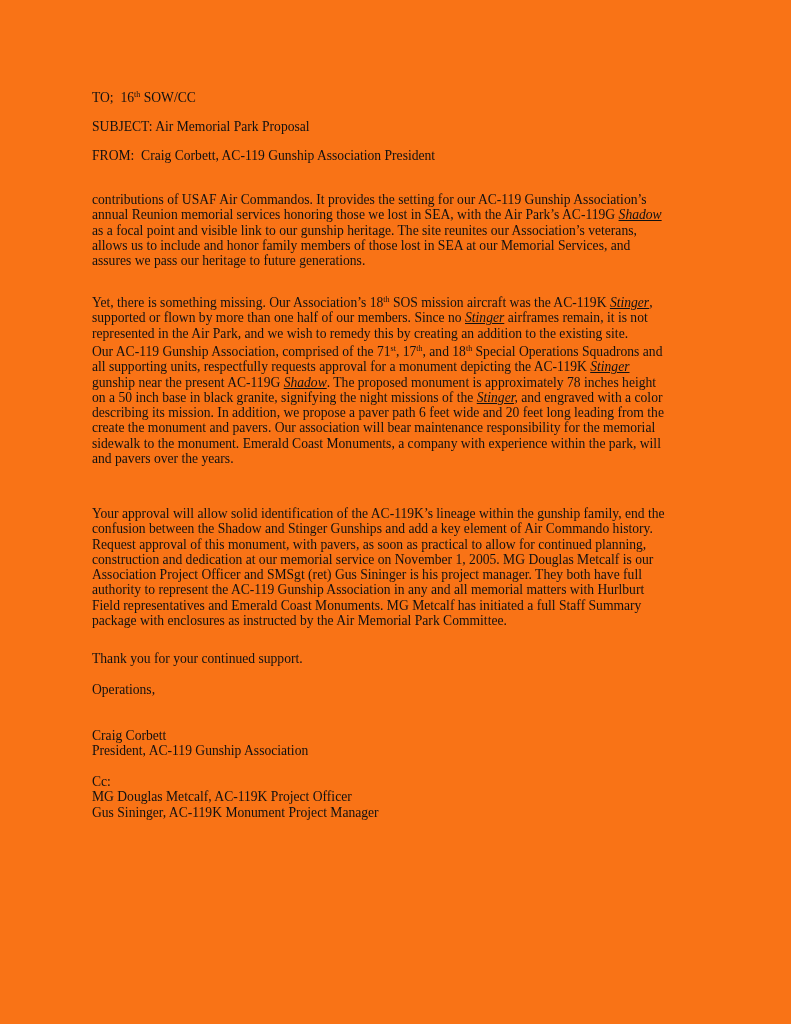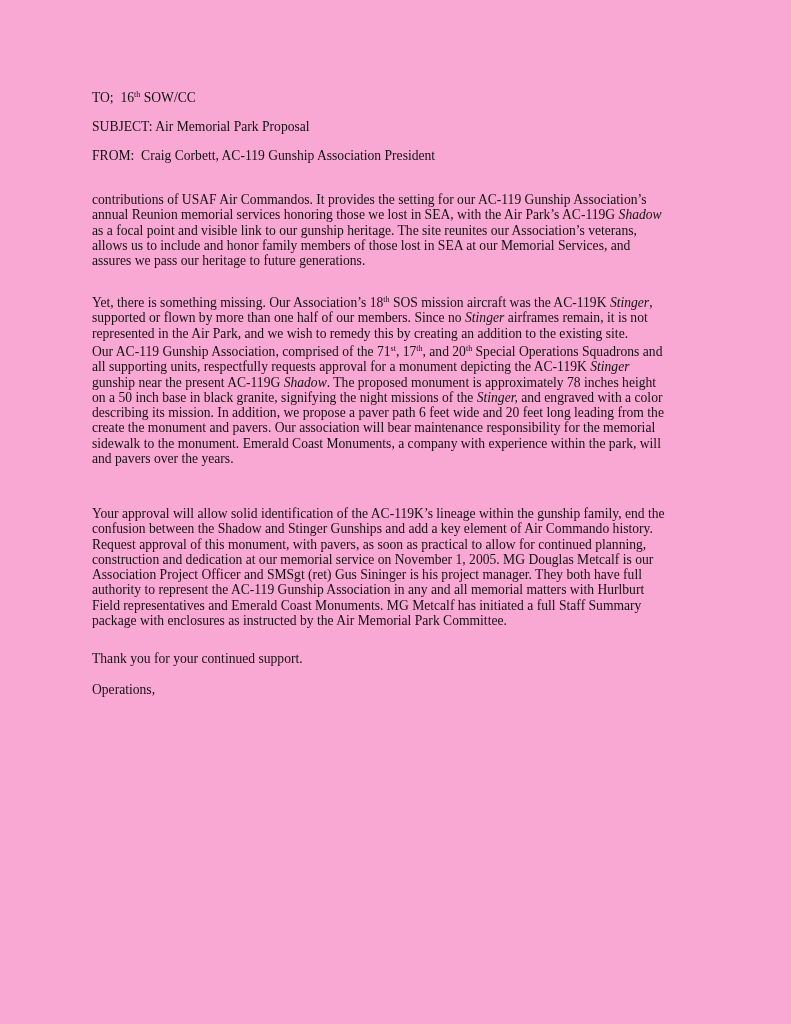--- a/index.html
+++ b/index.html
@@ -1,26 +1,26 @@
 <!DOCTYPE html>
 <html><head>
   <meta charset="utf-8">
   <style>
     html, body { margin: 0; padding: 0; background: #ffffff; }
     body { width: 791px; height: 1024px; position: relative; overflow: hidden; }
     .page {
-      position: absolute; left: 0; top: 0; width: 791px; height: 1024px; background: #f9a8d4;
+      position: absolute; left: 0; top: 0; width: 791px; height: 1024px; background: #f97316;
       font-family: "Liberation Serif", "DejaVu Serif", serif;
       color: #111; font-size: 13.6px;
     }
     .line { position: absolute; left: 92px; white-space: nowrap; line-height: 15.3px; }
     .para { position: absolute; left: 92px; width: 612px; line-height: 15.3px; }
     .para .l { display: block; white-space: nowrap; }
     sup { font-size: 8px; vertical-align: 5px; line-height: 0; }
-    i { font-style: italic; }
+    i { font-style: italic; text-decoration: underline; }
   </style>
 </head>
 <body>
 
 <div class="page">
 
   <div class="line" style="top:90px">
     <span>TO;</span>&nbsp; <span>16</span><sup>th</sup><span> SOW/CC</span>
   </div>
 
@@ -40,21 +40,21 @@
     <span class="l">assures we pass our heritage to future generations.</span>
   </div>
 
   <div class="para" style="top:295px">
     <span class="l"><span>Yet, there is something missing.  Our Association’s 18</span><sup>th</sup><span> SOS  mission aircraft was the AC-119K </span><i>Stinger</i><span>,</span></span>
     <span class="l"><span>supported or flown by more than one half of our members.  Since no </span><i>Stinger</i><span> airframes remain, it is not</span></span>
     <span class="l">represented in the Air Park, and we wish to remedy this by creating an addition to the existing site.</span>
   </div>
 
   <div class="para" style="top:344px">
-    <span class="l"><span>Our AC-119 Gunship Association, comprised of the 71</span><sup>st</sup><span>, 17</span><sup>th</sup><span>, and 20</span><sup>th</sup><span> Special Operations Squadrons and</span></span>
+    <span class="l"><span>Our AC-119 Gunship Association, comprised of the 71</span><sup>st</sup><span>, 17</span><sup>th</sup><span>, and 18</span><sup>th</sup><span> Special Operations Squadrons and</span></span>
     <span class="l"><span>all supporting units, respectfully requests approval for a monument depicting the AC-119K </span><i>Stinger</i></span>
     <span class="l"><span>gunship near the present AC-119G </span><i>Shadow</i><span>.  The proposed monument is approximately 78 inches height</span></span>
     <span class="l"><span>on a 50 inch base in black granite, signifying the night missions of the </span><i>Stinger,</i><span> and engraved with a color</span></span>
     <span class="l">describing its mission.  In addition, we propose a paver path 6 feet wide and 20 feet long leading from the</span>
     <span class="l">create the  monument and pavers.  Our association will bear maintenance responsibility for the memorial</span>
     <span class="l">sidewalk to the monument.  Emerald Coast Monuments, a company with experience within the park, will</span>
     <span class="l">and pavers over the years.</span>
   </div>
 
   <div class="para" style="top:506px">
@@ -64,15 +64,24 @@
     <span class="l">construction and dedication at our memorial service on November 1, 2005.  MG Douglas Metcalf is our</span>
     <span class="l">Association Project Officer and SMSgt (ret) Gus Sininger is his project manager.  They both have full</span>
     <span class="l">authority to represent the AC-119 Gunship Association in any and all memorial matters with Hurlburt</span>
     <span class="l">Field representatives and Emerald Coast Monuments.  MG Metcalf has initiated a full Staff Summary</span>
     <span class="l">package with enclosures as instructed by the Air Memorial Park Committee.</span>
   </div>
 
   <div class="line" style="top:651px">Thank you for your continued support.</div>
   <div class="line" style="top:682px">Operations,</div>
 
+  <div class="para" style="top:728px">
+    <span class="l">Craig Corbett</span>
+    <span class="l">President, AC-119 Gunship Association</span>
+  </div>
 
+  <div class="para" style="top:774px">
+    <span class="l">Cc:</span>
+    <span class="l">MG Douglas Metcalf, AC-119K Project Officer</span>
+    <span class="l">Gus Sininger, AC-119K Monument Project Manager</span>
+  </div>
 
 </div>
 
 </body></html>

